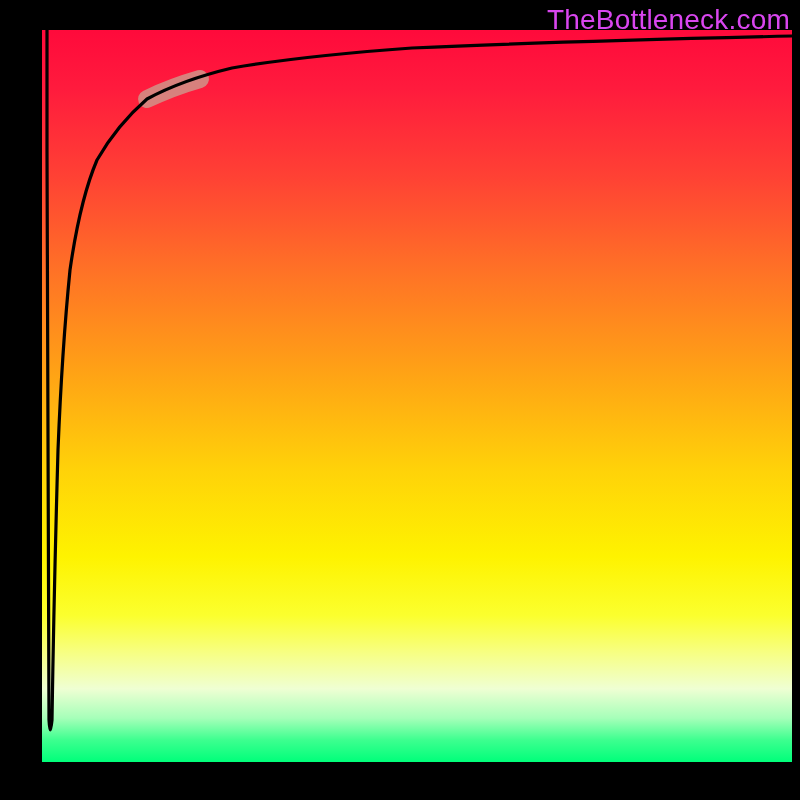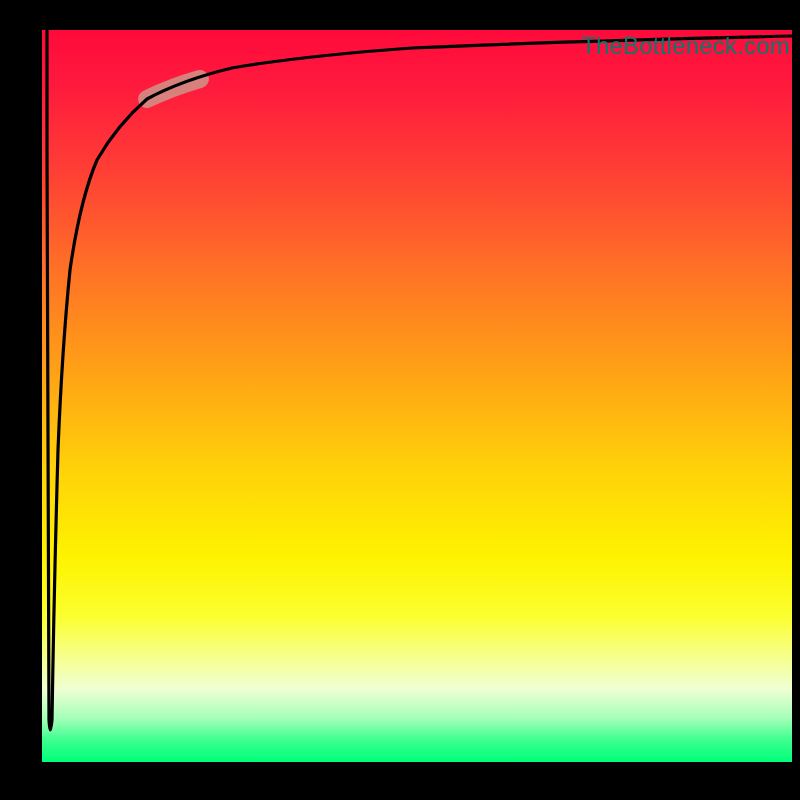--- a/index.html
+++ b/index.html
@@ -14,25 +14,24 @@
   .frame {
     position: relative;
     width: 800px;
     height: 800px;
     background: #000;
   }
   .watermark {
     position: absolute;
     top: 4px;
     right: 10px;
-    color: #0f766e;
-    font-size: 24px;
+    color: #d946ef;
+    font-size: 28px;
     letter-spacing: 0.2px;
     z-index: 10;
-    margin-top: 28px;
   }
   .plot {
     position: absolute;
     left: 42px;
     top: 30px;
     width: 750px;
     height: 732px;
     overflow: hidden;
   }
   .gradient {

